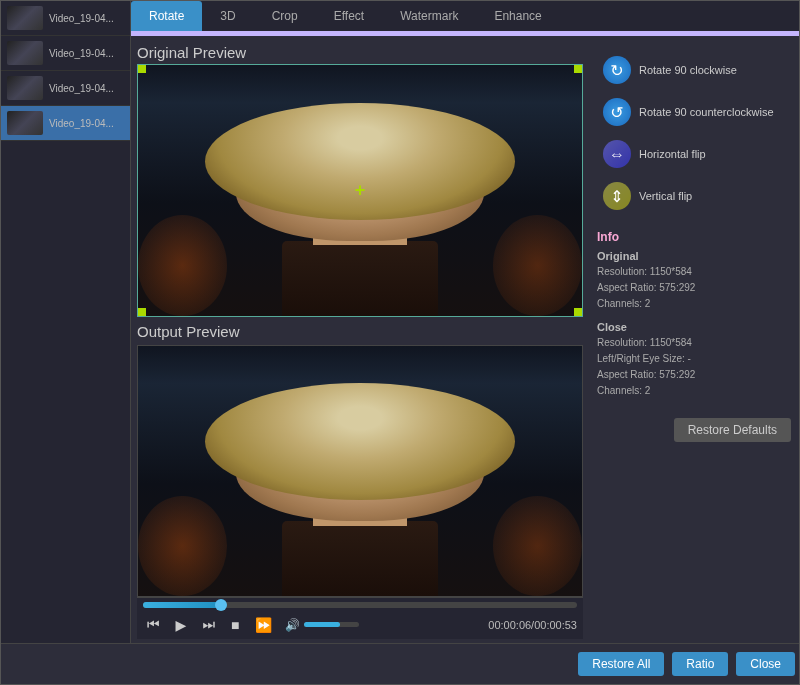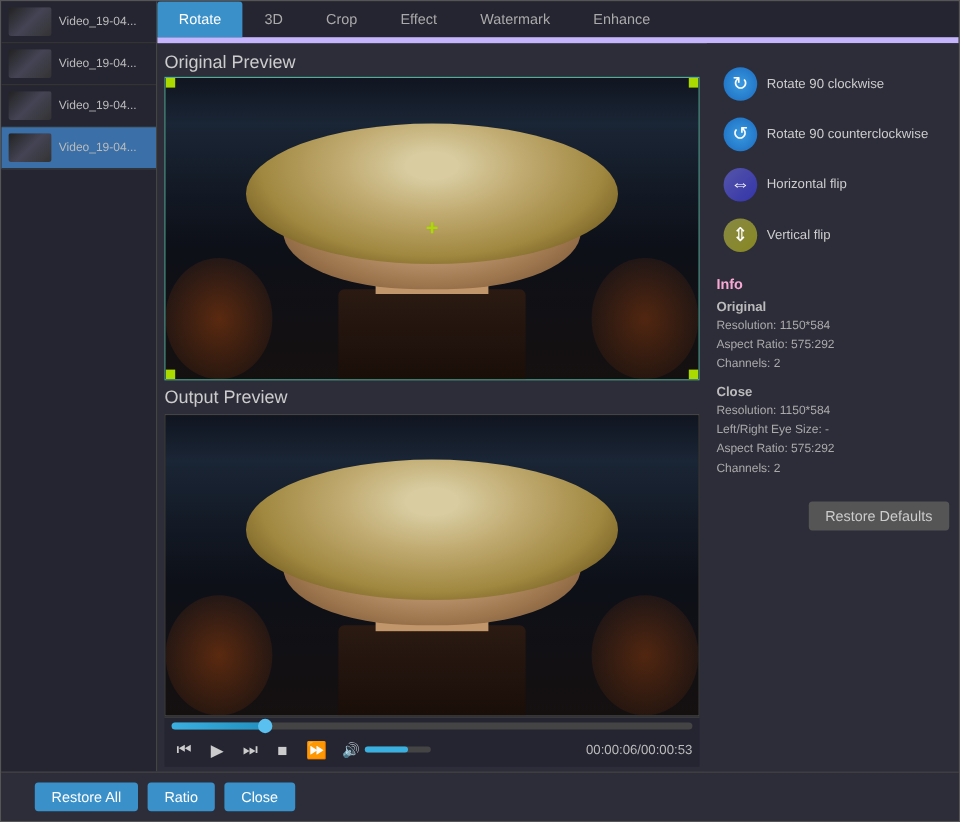--- a/index.html
+++ b/index.html
@@ -85,21 +85,21 @@
     .ctrl-btn { background: none; border: none; color: #ccc; font-size: 14px; cursor: pointer; padding: 2px 4px; }
 
     .volume-section { display: flex; align-items: center; gap: 4px; }
     .volume-icon { color: #aaa; font-size: 12px; }
     .volume-bar { width: 55px; height: 5px; background: #444; border-radius: 3px; position: relative; }
     .volume-fill { height: 100%; background: #3ab0e0; border-radius: 3px; width: 65%; }
 
     .time-display { margin-left: auto; font-size: 11px; color: #bbb; }
 
     
-    .bottom-bar { display: flex; align-items: center; padding: 8px 28px; gap: 8px; background: #2d2d3a; border-top: 1px solid #444; }
+    .bottom-bar { display: flex; justify-content: flex-end; align-items: center; padding: 8px 4px; gap: 8px; background: #2d2d3a; border-top: 1px solid #444; }
     .bottom-btn { padding: 5px 14px; border: none; border-radius: 3px; font-size: 12px; cursor: pointer; }
     .btn-restore-defaults { background: #555; color: #ccc; }
     .btn-restore-all { background: #3a90c8; color: #fff; }
     .btn-apply { background: #3a90c8; color: #fff; }
     .btn-close { background: #3a90c8; color: #fff; }
   </style>
 </head>
 <body>
 
 <div class="window">

